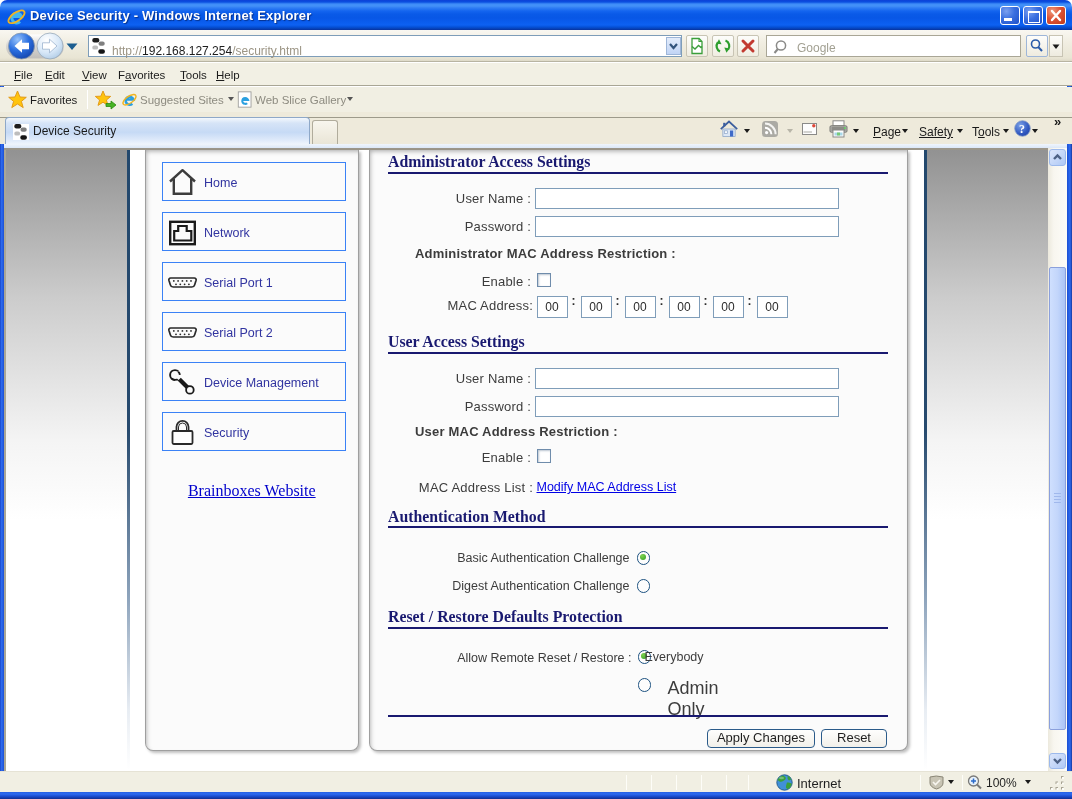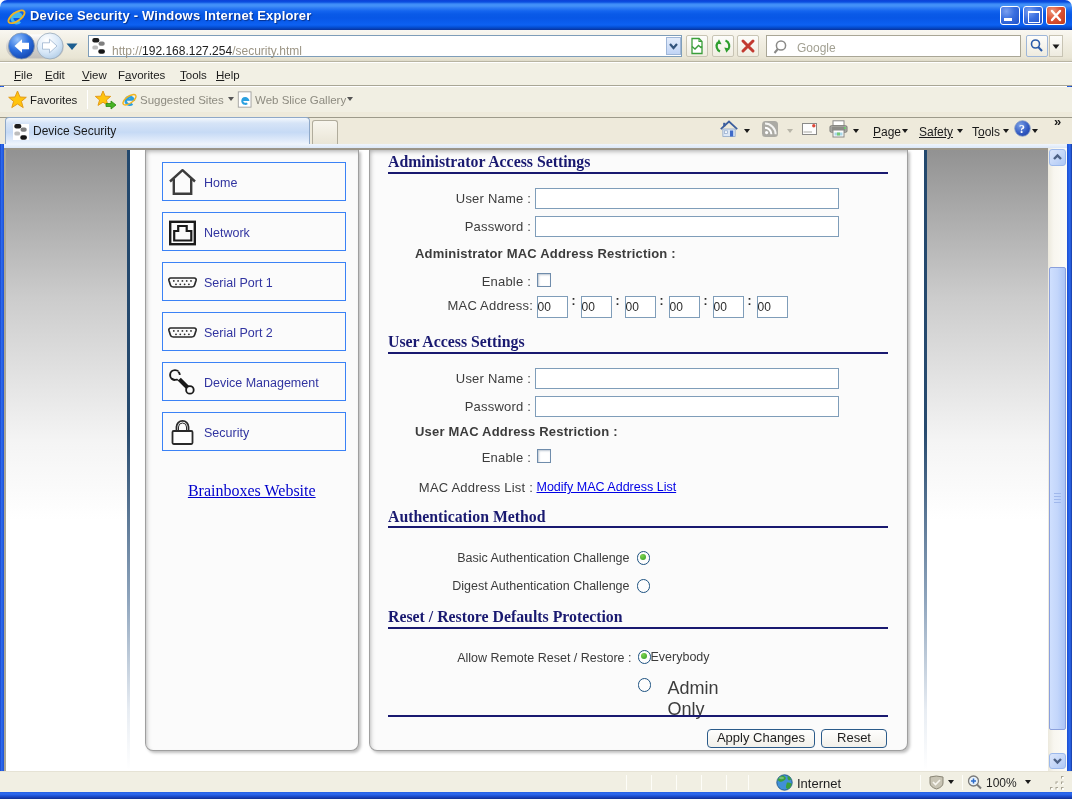--- a/index.html
+++ b/index.html
@@ -80,21 +80,21 @@
 .sbtn .ic { position:absolute; left:4px; top:4px; width:31px; height:31px; }
 .sbtn .tx { position:absolute; left:41px; top:13px; font-size:12.5px; color:#3134a0; }
 
 
 .h { position:absolute; left:18.5px; font-family:"Liberation Serif", serif; font-size:15.8px; font-weight:bold; color:#191970; }
 .hr { position:absolute; left:18.5px; width:500px; height:2px; background:#191970; }
 .lbl { position:absolute; font-size:13px; letter-spacing:0.2px; color:#3c3c3c; text-align:right; }
 .blbl { position:absolute; left:45.5px; font-size:13px; letter-spacing:0.2px; font-weight:bold; color:#3c3c3c; }
 .inp { position:absolute; left:165px; width:304.5px; height:21px; background:#fff; border:1px solid #7f9db9; }
 .chk { position:absolute; left:167.5px; width:14px; height:14px; background:#fff; border:1px solid #6f8cab; box-shadow:inset 1px 1px 2px rgba(60,90,120,0.35); }
-.macbox { position:absolute; width:31px; height:22px; background:#fff; border:1px solid #7f9db9; font-size:12px; color:#2c2c2c; line-height:20px; }
+.macbox { position:absolute; width:31px; height:22px; background:#fff; border:1px solid #7f9db9; font-size:12px; color:#2c2c2c; text-align:center; line-height:20px; }
 .maccol { position:absolute; font-size:12px; font-weight:bold; color:#2c2c2c; }
 .radio { position:absolute; width:13.5px; height:13.5px; border-radius:50%; background:#fdfdfd; border:1.6px solid #1c5180; }
 .radio.sel::after { content:""; position:absolute; left:2.2px; top:2.2px; width:6px; height:6px; border-radius:50%; background:radial-gradient(circle at 35% 30%,#7fd24f,#2f9e25); }
 a.lnk { font-size:12.5px; color:#0000e6; text-decoration:underline; }
 .fbtn { position:absolute; height:19px; border:1.5px solid #2b5b8a; border-radius:4px; background:linear-gradient(180deg,#fefefd,#f2f0ea); font-size:13px; color:#1f1f1f; text-align:center; }
 
 
 #sbar { left:1048px; top:148px; width:19px; height:623px; background:linear-gradient(90deg,#ece9dd 0,#f8f6ef 30%,#fdfcf8 100%); }
 .sbb { position:absolute; left:1px; width:17px; height:17px; border-radius:3px; border:1px solid #9cb9ec; background:linear-gradient(135deg,#dce6fb 0,#c2d5f8 60%,#aec8f5 100%); }
 #sthumb { position:absolute; left:1px; top:119px; width:17px; height:463px; border-radius:2px; border:1px solid #8ba0dc; background:linear-gradient(90deg,#cfdffe 0,#c3d6fb 50%,#abc4f6 100%); }
@@ -412,21 +412,21 @@
     <div class="hr" style="top:376px"></div>
     <div class="lbl" style="left:0;top:401px;width:260px;font-size:12.5px;letter-spacing:0;">Basic Authentication Challenge</div>
     <div class="radio sel" style="left:267px;top:401px"></div>
     <div class="lbl" style="left:0;top:429px;width:260px;font-size:12.5px;letter-spacing:0;">Digest Authentication Challenge</div>
     <div class="radio" style="left:267px;top:429px"></div>
 
     <div class="h" style="top:458px">Reset / Restore Defaults Protection</div>
     <div class="hr" style="top:477px"></div>
     <div class="lbl" style="left:0;top:501px;width:262px;font-size:12.5px;letter-spacing:0;">Allow Remote Reset / Restore :</div>
     <div class="radio sel" style="left:268px;top:500px"></div>
-    <div class="lbl" style="left:281px;top:500px;width:70px;text-align:left;font-size:12.5px;letter-spacing:0;">Everybody</div>
+    <div class="lbl" style="left:275px;top:500px;width:70px;text-align:left;font-size:12.5px;letter-spacing:0;">Everybody</div>
     <div class="radio" style="left:268px;top:528px"></div>
     <div class="lbl" style="left:298px;top:528px;width:80px;text-align:left;font-size:18px;letter-spacing:0;">Admin Only</div>
 
     <div class="hr" style="top:565px"></div>
     <div class="fbtn" style="left:337.5px;top:579px;width:108px;line-height:16px;">Apply Changes</div>
     <div class="fbtn" style="left:451.5px;top:579px;width:66px;line-height:16px;">Reset</div>
   </div>
 </div>
 
 <div class="abs" id="sbar">

